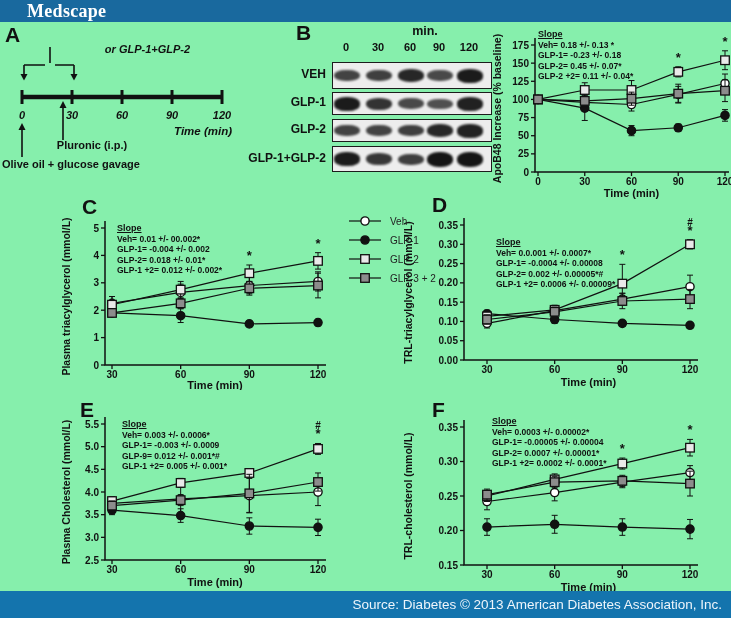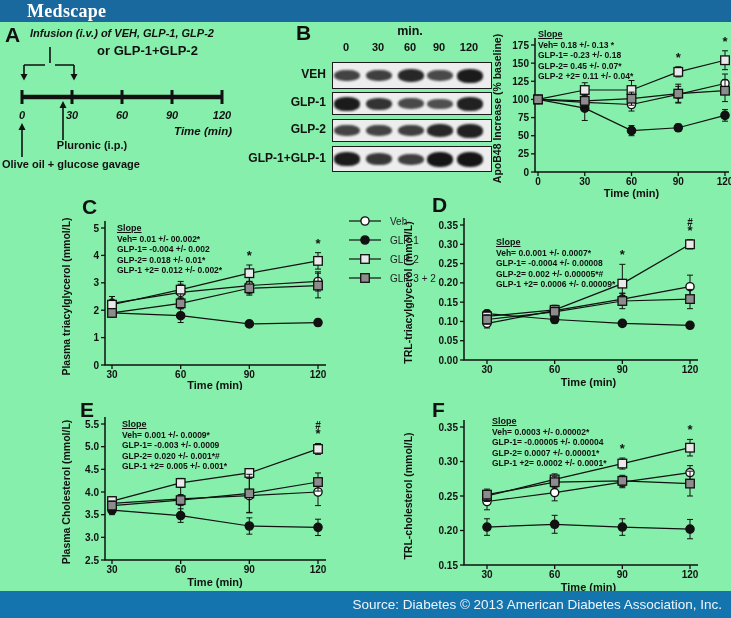--- a/index.html
+++ b/index.html
@@ -9,25 +9,25 @@
   .hdr{position:absolute;left:0;top:0;right:0;height:22px;background:#19699e;}
   .brand{position:absolute;left:27px;top:0;line-height:23px;color:#fff;
          font-family:"Liberation Serif",serif;font-size:18px;font-weight:600;letter-spacing:.3px;}
   .ftr{position:absolute;left:0;bottom:0;right:0;height:27px;background:#1474ad;color:#eef5fb;
        font-size:13.5px;line-height:27px;text-align:right;padding-right:9px;box-sizing:border-box;}
   
   .pl{position:absolute;font-size:21px;font-weight:bold;}
   
   .a-t1{position:absolute;left:30px;top:27px;font-size:11px;font-weight:bold;font-style:italic;}
   .a-t2{position:absolute;left:30px;top:43px;width:235px;text-align:center;
-        font-size:13px;font-weight:bold;}
+        font-size:11px;font-weight:bold;font-style:italic;}
   .diagA{position:absolute;left:0;top:22px;}
   .diagA text{font-weight:bold;fill:#111;}
   
-  .minhdr{position:absolute;left:388px;top:24px;width:44px;text-align:center;
+  .minhdr{position:absolute;left:403px;top:24px;width:44px;text-align:center;
           font-size:12.5px;font-weight:bold;}
   .lane{position:absolute;top:41px;width:28px;text-align:center;font-size:11px;font-weight:bold;}
   .blabel{position:absolute;left:226px;width:100px;text-align:right;font-size:12px;font-weight:bold;}
   .blot{position:absolute;left:332px;width:158px;background:#ededed;border:1px solid #1c1c1c;overflow:hidden;}
   .band{position:absolute;background:#050505;border-radius:45%;filter:blur(1.1px);}
   
   .legend{position:absolute;left:348px;top:212px;}
   .legend-row{display:flex;align-items:center;height:19px;gap:6px;font-size:10px;color:#222;}
   
   .chart{position:absolute;}
@@ -44,21 +44,20 @@
     <span class="brand">Medscape</span>
   </div>
 
   <div class="pl" style="left:5px;top:23px">A</div>
   <div class="pl" style="left:296px;top:21px">B</div>
   <div class="pl" style="left:82px;top:195px">C</div>
   <div class="pl" style="left:432px;top:193px">D</div>
   <div class="pl" style="left:80px;top:398px">E</div>
   <div class="pl" style="left:432px;top:398px">F</div>
 
-  <div class="a-t1">Infusion (i.v.) of VEH, GLP-1, GLP-2</div>
   <div class="a-t2">or GLP-1+GLP-2</div>
   <svg class="diagA" width="300" height="178">
     <path d="M50,25 V41" stroke="#111" stroke-width="1.6" fill="none"></path>
     <path d="M24,43 H45 M55,43 H74 M24,43 V52 M74,43 V52" stroke="#111" stroke-width="1.6" fill="none"></path>
     <polygon points="20.5,52 27.5,52 24,58.5" fill="#111"></polygon>
     <polygon points="70.5,52 77.5,52 74,58.5" fill="#111"></polygon>
     <path d="M22,75 H222" stroke="#111" stroke-width="4.5"></path>
     <path d="M22,68 V82 M72,68 V82 M122,68 V82 M172,68 V82 M222,68 V82" stroke="#111" stroke-width="3"></path>
     <text x="22" y="97" font-size="11" font-style="italic" text-anchor="middle">0</text>
     <text x="72" y="97" font-size="11" font-style="italic" text-anchor="middle">30</text>
@@ -77,21 +76,21 @@
   <div class="minhdr">min.</div>
   <span class="lane" style="left:332px">0</span>
   <span class="lane" style="left:364px">30</span>
   <span class="lane" style="left:396px">60</span>
   <span class="lane" style="left:425px">90</span>
   <span class="lane" style="left:455px">120</span>
 
   <div class="blabel" style="top:67px">VEH</div>
   <div class="blabel" style="top:95px">GLP-1</div>
   <div class="blabel" style="top:122px">GLP-2</div>
-  <div class="blabel" style="top:151px">GLP-1+GLP-1</div>
+  <div class="blabel" style="top:151px">GLP-1+GLP-2</div>
 
   <div class="blot" style="top:62px;height:25px">
       <span class="band" style="left: 1px; top: 7px; width: 26px; height: 11px; opacity: 0.73;"></span>
       <span class="band" style="left: 33px; top: 7px; width: 26px; height: 11px; opacity: 0.75;"></span>
       <span class="band" style="left: 65px; top: 6px; width: 26px; height: 13px; opacity: 0.85;"></span>
       <span class="band" style="left: 94px; top: 7px; width: 26px; height: 11px; opacity: 0.7;"></span>
       <span class="band" style="left: 124px; top: 6px; width: 26px; height: 14px; opacity: 0.9;"></span>
     </div>
   <div class="blot" style="top:92px;height:21px">
       <span class="band" style="left: 1px; top: 4px; width: 26px; height: 14px; opacity: 0.9;"></span>
@@ -665,23 +664,23 @@
   </div>
   <div class="slope" style="left:496px;top:237px">
     <div class="t">Slope</div>
     <div>Veh= 0.0.001 +/- 0.0007*</div>
     <div>GLP-1= -0.0004 +/- 0.00008</div>
     <div>GLP-2= 0.002 +/- 0.00005*#</div>
     <div>GLP-1 +2= 0.0006 +/- 0.00009*</div>
   </div>
   <div class="slope" style="left:122px;top:419px">
     <div class="t">Slope</div>
-    <div>Veh= 0.001 +/- 0.0009*</div>
+    <div>Veh= 0.003 +/- 0.0006*</div>
     <div>GLP-1= -0.003 +/- 0.0009</div>
-    <div>GLP-2= 0.020 +/- 0.001*#</div>
+    <div>GLP-9= 0.012 +/- 0.001*#</div>
     <div>GLP-1 +2= 0.005 +/- 0.001*</div>
   </div>
   <div class="slope" style="left:492px;top:416px">
     <div class="t">Slope</div>
     <div>Veh= 0.0003 +/- 0.00002*</div>
     <div>GLP-1= -0.00005 +/- 0.00004</div>
     <div>GLP-2= 0.0007 +/- 0.00001*</div>
     <div>GLP-1 +2= 0.0002 +/- 0.0001*</div>
   </div>
 

